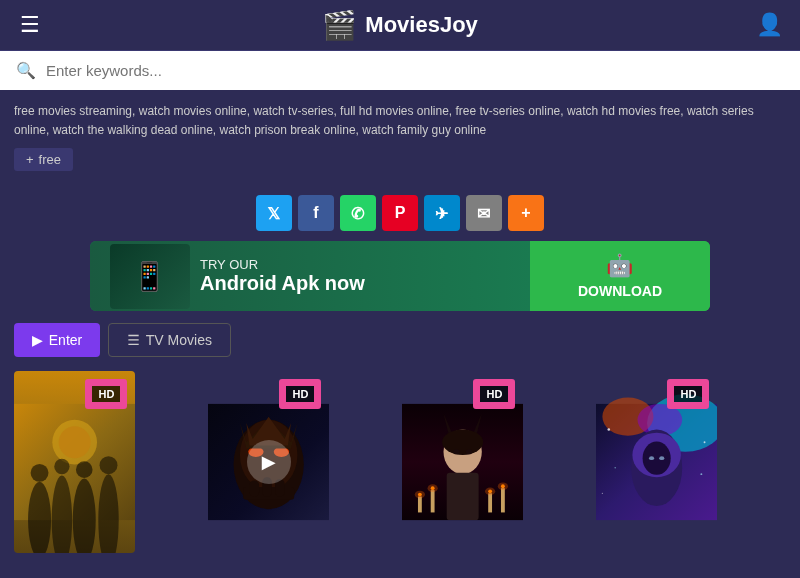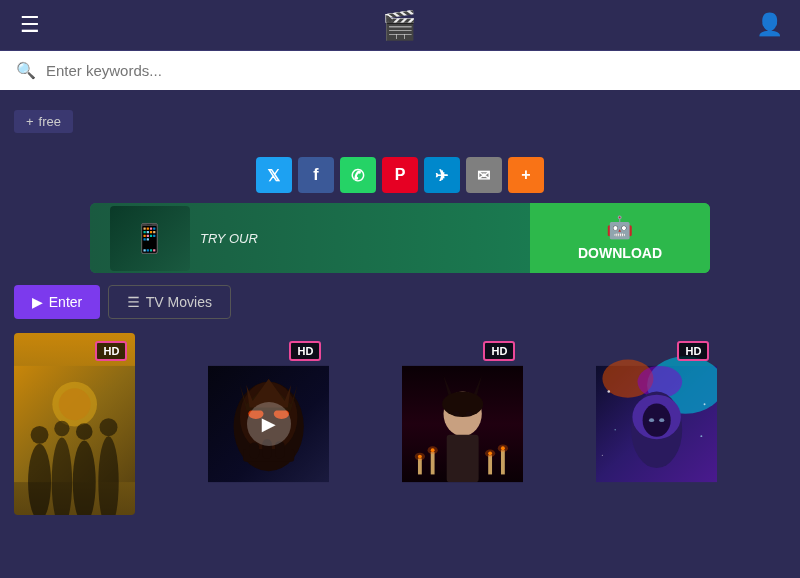--- a/index.html
+++ b/index.html
@@ -145,21 +145,20 @@
       background: linear-gradient(135deg, #0a3a28, #1a5a40);
       border-radius: 4px;
       display: flex;
       align-items: center;
       justify-content: center;
       font-size: 28px;
       margin-right: 10px;
     }
     .banner-text {
       color: #fff;
-      font-style: italic;
     }
     .banner-text .try {
       font-size: 13px;
       opacity: 0.9;
     }
     .banner-text .apk {
       font-size: 20px;
       font-weight: bold;
     }
     .banner-right {
@@ -238,21 +237,21 @@
     .hd-badge {
       position: absolute;
       top: 8px;
       right: 8px;
       background-color: rgba(0,0,0,0.7);
       color: #fff;
       font-size: 11px;
       font-weight: bold;
       padding: 2px 6px;
       border-radius: 3px;
-      border: 2px solid #ec4899;
+      border: 7px solid #ec4899;
     }
     .play-overlay {
       position: absolute;
       top: 50%;
       left: 50%;
       transform: translate(-50%, -50%);
       width: 44px;
       height: 44px;
       background: rgba(255,255,255,0.25);
       border-radius: 50%;
@@ -273,30 +272,32 @@
   </style>
 </head>
 <body>
 
 <header class="header">
   <button class="hamburger-btn">
     <span>☰</span>
   </button>
   <div class="header-logo">
     <span class="logo-icon">🎬</span>
+    <span>MoviesJoy</span>
   </div>
   <span class="user-icon">👤</span>
 </header>
 
 <div class="search-bar">
   <span class="search-icon">🔍</span>
   <input class="search-input" type="text" placeholder="Enter keywords..." style="">
 </div>
 
 <div class="tags-section">
+  <p class="tags-text">free movies streaming, watch movies online, watch tv-series, full hd movies online, free tv-series online, watch hd movies free, watch series online, watch the walking dead online, watch prison break online, watch family guy online</p>
   <button class="more-btn">
     <span>+</span>
     <span>free</span>
   </button>
 </div>
 
 <div class="social-share">
   <button class="social-btn social-twitter">
     <span>𝕏</span>
   </button>
@@ -318,20 +319,21 @@
   <button class="social-btn social-more">
     <span>+</span>
   </button>
 </div>
 
 <div class="android-banner">
   <div class="banner-left">
     <div class="banner-phones">📱</div>
     <div class="banner-text">
       <div class="try">TRY OUR</div>
+      <div class="apk">Android Apk now</div>
     </div>
   </div>
   <div class="banner-right">
     <span class="android-robot">🤖</span>
     <span>DOWNLOAD</span>
   </div>
 </div>
 
 <div class="tabs-section">
   <button class="tab-btn tab-movies">

